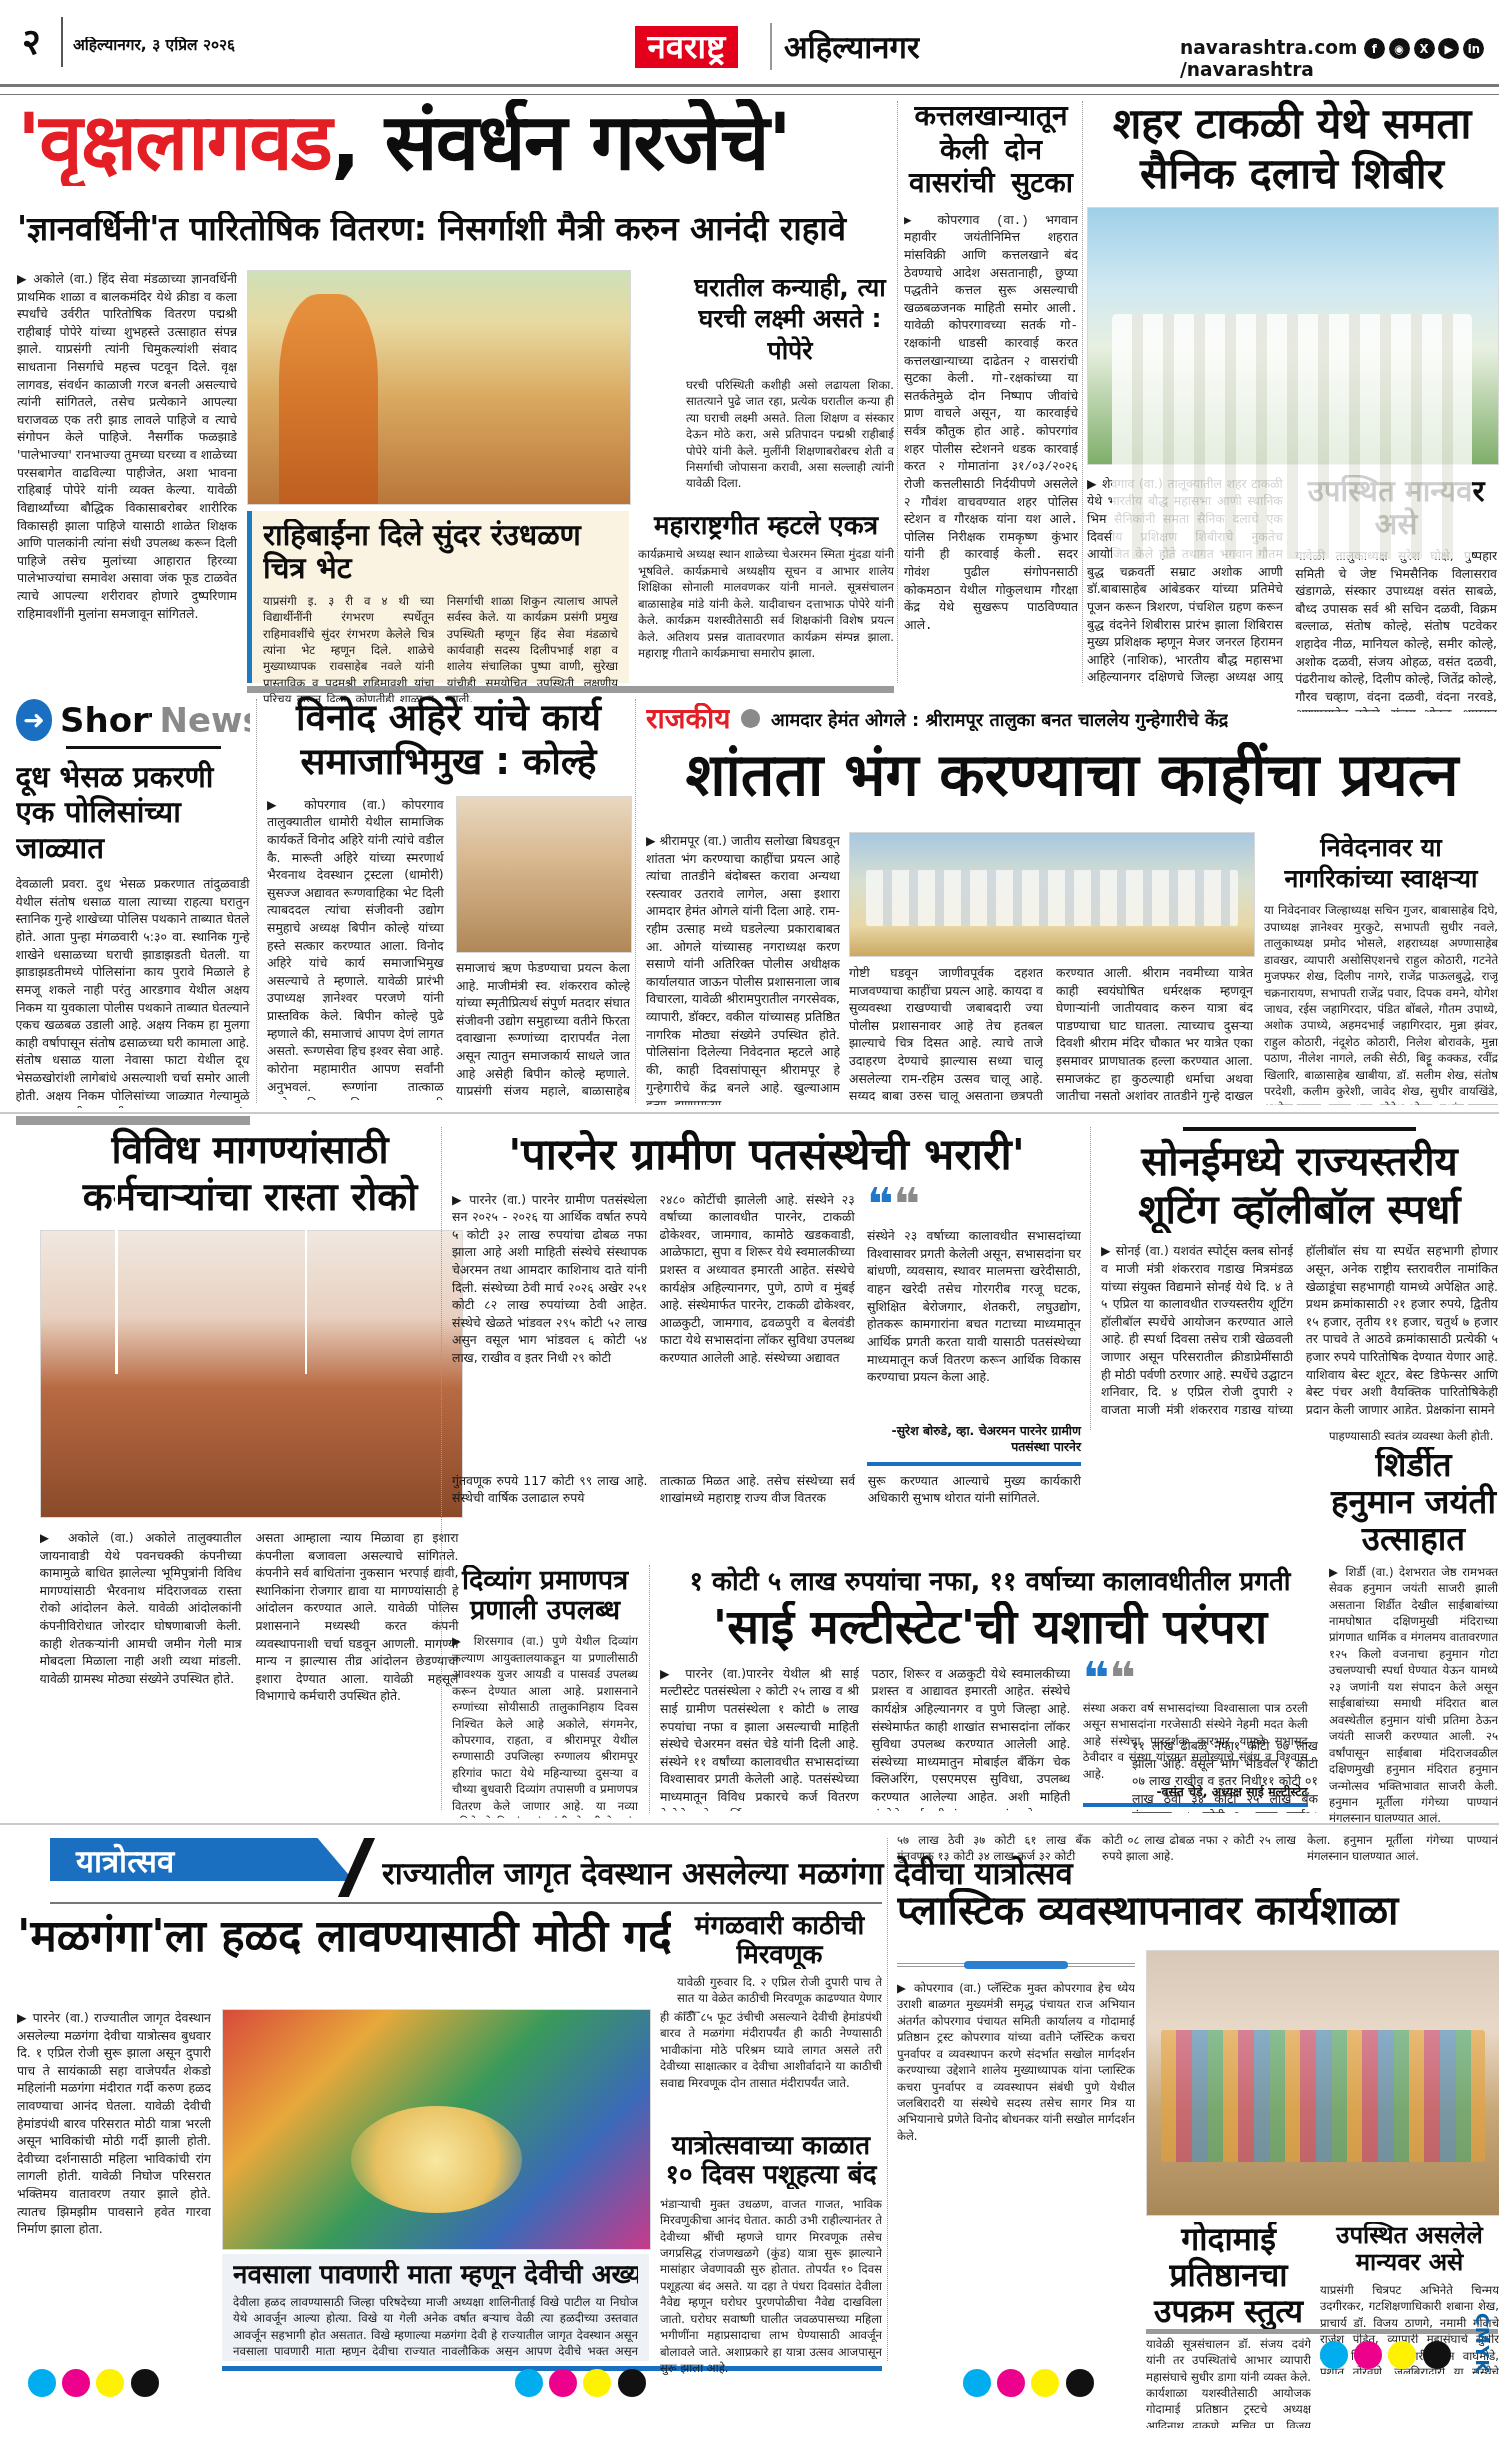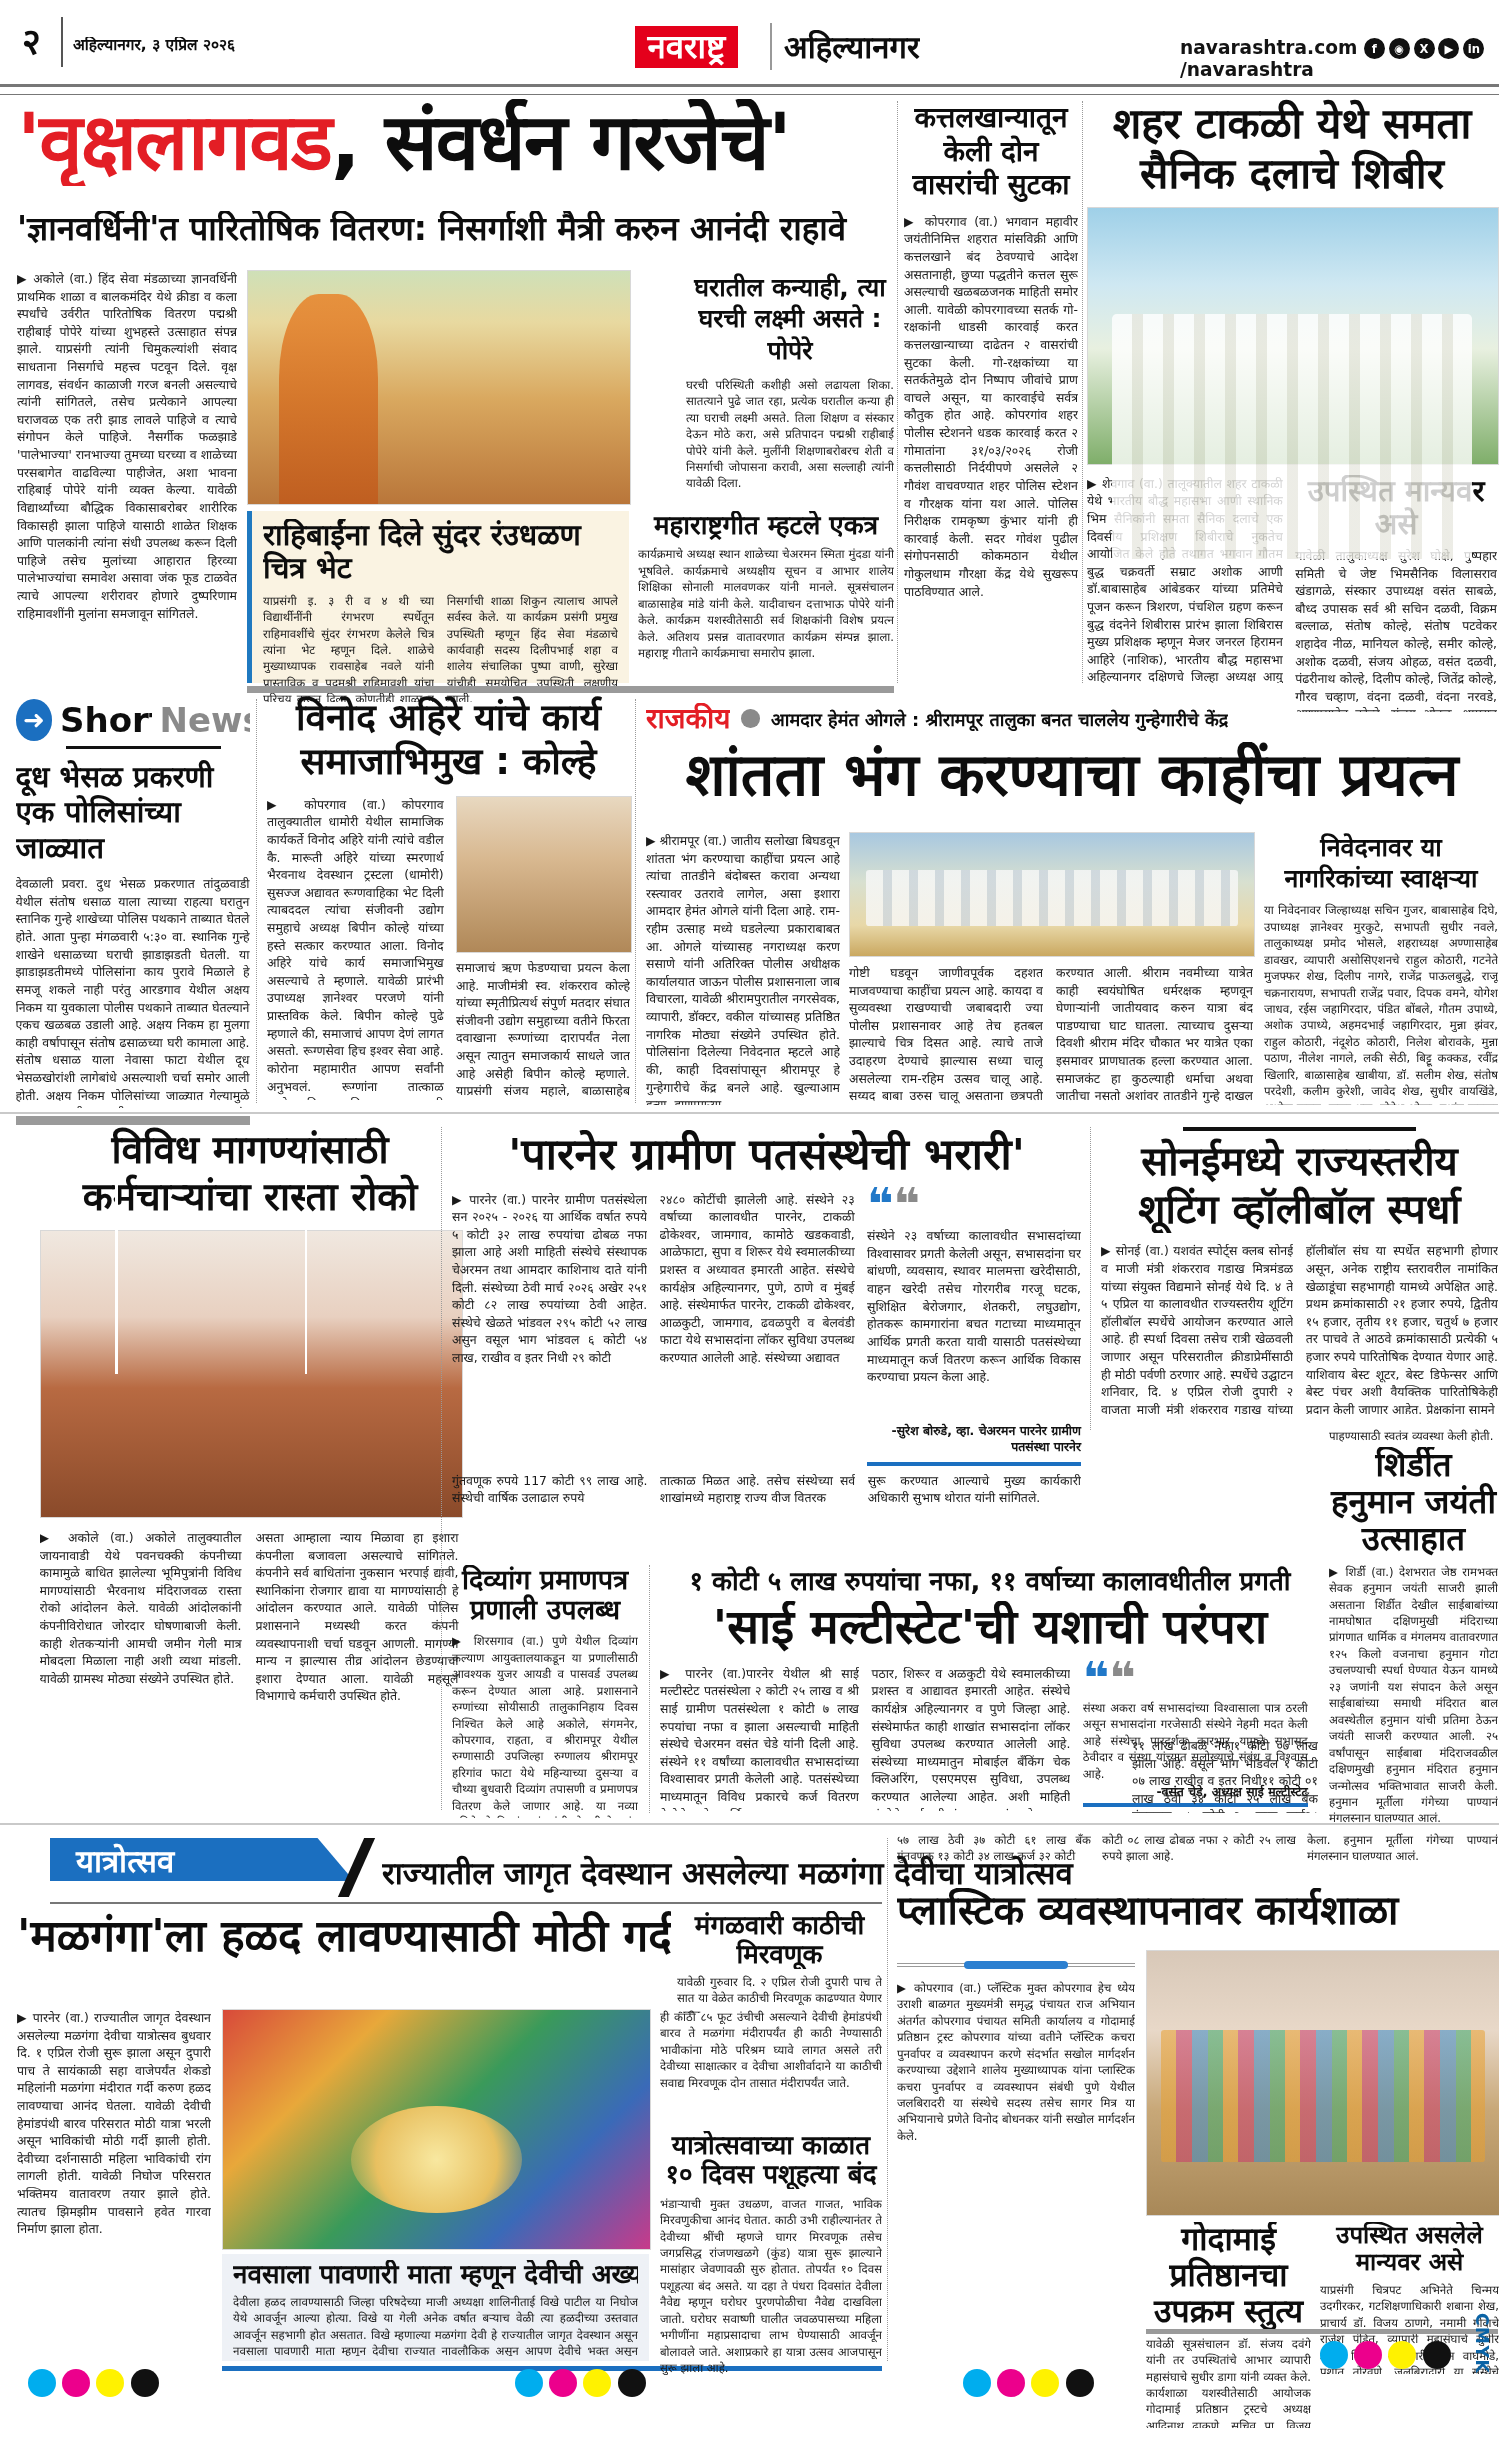--- a/index.html
+++ b/index.html
@@ -86,21 +86,21 @@
       <div class="body sm" style="width:50%;height:109px;">निसर्गाची शाळा शिकुन त्यालाच आपले सर्वस्व केले. या कार्यक्रम प्रसंगी प्रमुख उपस्थिती म्हणून हिंद सेवा मंडळाचे कार्यवाही सदस्य दिलीपभाई शहा व शालेय संचालिका पुष्पा वाणी, सुरेखा यांचीही समयोचित उपस्थिती लक्षणीय झाली.</div>
     </div>
   </div>
 
   <div class="abs" style="left:638px;top:511px;width:256px;">
     <div class="hd ctr" style="font-size:26px;">महाराष्ट्रगीत म्हटले एकत्र</div>
     <div class="body sm" style="margin-top:6.2px;height:138px;">कार्यक्रमाचे अध्यक्ष स्थान शाळेच्या चेअरमन स्मिता मुंदडा यांनी भूषविले. कार्यक्रमाचे अध्यक्षीय सूचन व आभार शालेय शिक्षिका सोनाली मालवणकर यांनी मानले. सूत्रसंचालन बाळासाहेब मांडे यांनी केले. यादीवाचन दत्ताभाऊ पोपेरे यांनी केले. कार्यक्रम यशस्वीतेसाठी सर्व शिक्षकांनी विशेष प्रयत्न केले. अतिशय प्रसन्न वातावरणात कार्यक्रम संम्पन्न झाला. महाराष्ट्र गीताने कार्यक्रमाचा समारोप झाला.</div>
   </div>
   <div class="abs grayrule" style="left:247px;top:686px;width:647px;height:7px;"></div>
 
-  <div class="abs" style="left:904px;top:101px;width:174px;">
+  <div class="abs" style="left:904px;top:101px;width:174px;font-family:Liberation Mono, monospace;">
     <div class="hd ctr" style="font-size:28px;line-height:1.2;">कत्तलखान्यातून केली दोन वासरांची सुटका</div>
     <div class="body" style="margin-top:11px;height:464px;">▶ कोपरगाव (वा.) भगवान महावीर जयंतीनिमित्त शहरात मांसविक्री आणि कत्तलखाने बंद ठेवण्याचे आदेश असतानाही, छुप्या पद्धतीने कत्तल सुरू असल्याची खळबळजनक माहिती समोर आली. यावेळी कोपरगावच्या सतर्क गो-रक्षकांनी धाडसी कारवाई करत कत्तलखान्याच्या दाढेतन २ वासरांची सुटका केली. गो-रक्षकांच्या या सतर्कतेमुळे दोन निष्पाप जीवांचे प्राण वाचले असून, या कारवाईचे सर्वत्र कौतुक होत आहे. कोपरगांव शहर पोलीस स्टेशनने धडक कारवाई करत २ गोमातांना ३१/०३/२०२६ रोजी कत्तलीसाठी निर्दयीपणे असलेले २ गौवंश वाचवण्यात शहर पोलिस स्टेशन व गौरक्षक यांना यश आले. पोलिस निरीक्षक रामकृष्ण कुंभार यांनी ही कारवाई केली. सदर गोवंश पुढील संगोपनसाठी कोकमठान येथील गोकुलधाम गौरक्षा केंद्र येथे सुखरूप पाठविण्यात आले.</div>
   </div>
   <div class="abs dotv" style="left:897px;top:101px;height:582px;"></div>
   <div class="abs dotv" style="left:1082px;top:101px;height:582px;"></div>
 
   <div class="abs" style="left:1087px;top:99px;width:410px;">
     <div class="hd ctr" style="font-size:42px;line-height:1.18;">शहर टाकळी येथे समता सैनिक दलाचे शिबीर</div>
     <div class="ph" style="margin-top:9.3px;width:410px;height:256px;background:linear-gradient(180deg,#9fd0e8 0%,#cfe8f2 30%,#e8f0e0 55%,#7fae6a 100%);">
       <div style="position:absolute;left:6%;top:35%;width:88%;height:40%;background:repeating-linear-gradient(90deg,#ffffff 0 20px,#e8e8e0 20px 31px);opacity:.8;border-radius:4.7px;"></div>

